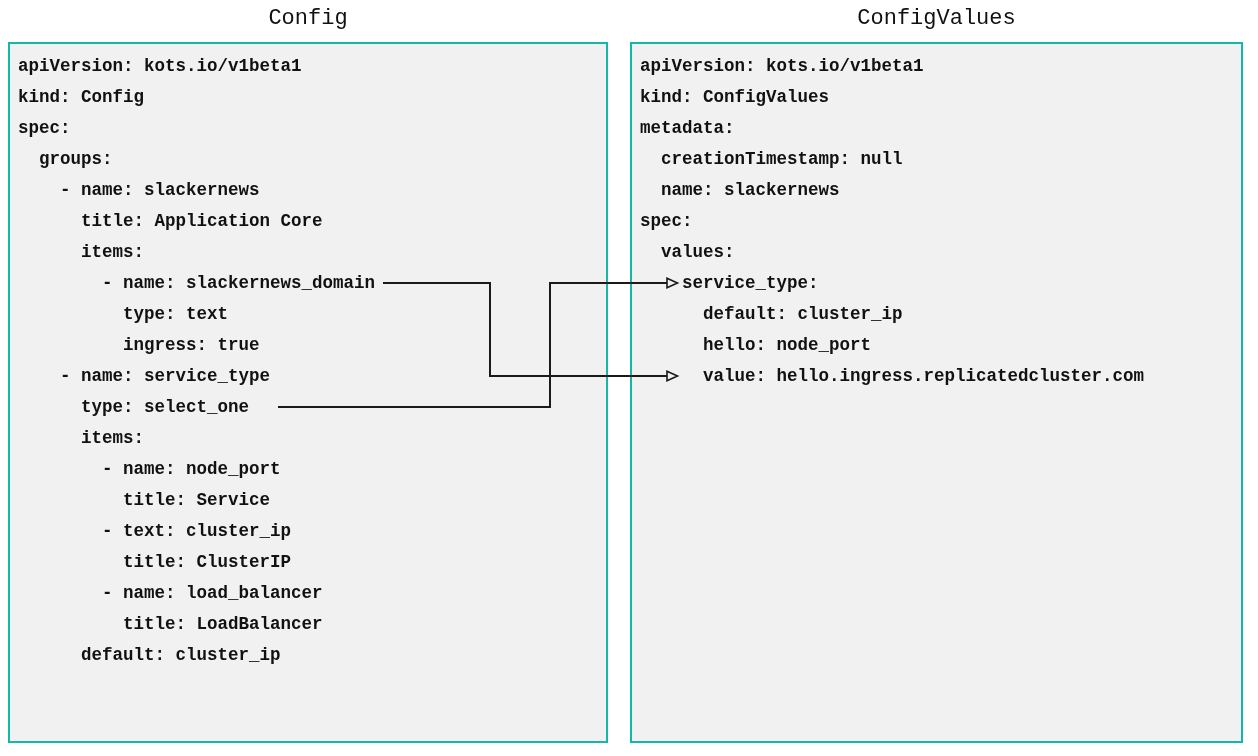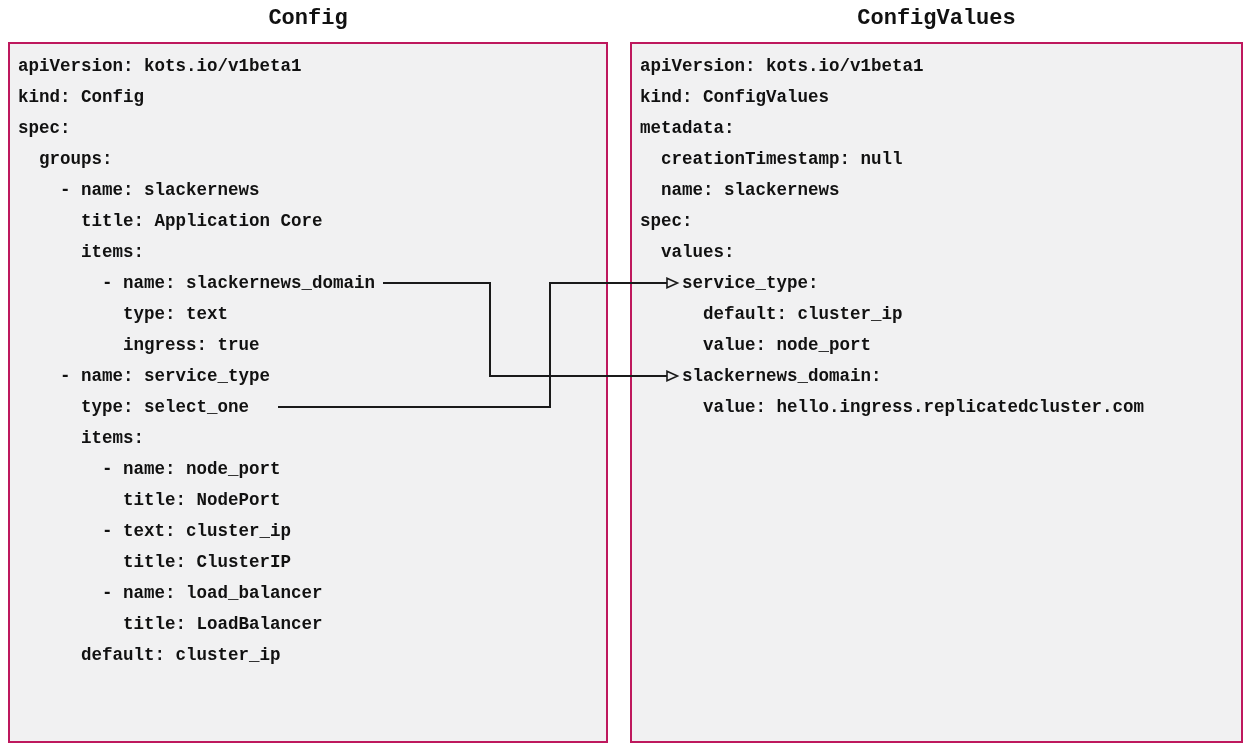--- a/index.html
+++ b/index.html
@@ -13,34 +13,34 @@
     height: 756px;
     overflow: hidden;
     font-family: "Liberation Mono", "DejaVu Sans Mono", monospace;
     color: #111111;
   }
   .panel-title {
     position: absolute;
     top: 4px;
     height: 30px;
     font-size: 22px;
-    font-weight: bold;
+    font-weight: normal;
     text-align: center;
     line-height: 30px;
     white-space: pre;
     color: #111111;
   }
   #config-title { left: 8px; width: 600px; }
   #configvalues-title { left: 630px; width: 613px; }
   .panel {
     position: absolute;
     top: 42px;
     height: 701px;
     background: #f1f1f2;
-    border: 2px solid #be185d;
+    border: 2px solid #14b8a6;
     box-sizing: border-box;
   }
   #config-panel { left: 8px; width: 600px; }
   #configvalues-panel { left: 630px; width: 613px; }
   .code {
     padding: 7px 0 0 8px;
   }
   .code-line {
     white-space: pre;
     font-size: 17.5px;
@@ -79,42 +79,41 @@
     <div class="code-line">    - name: slackernews</div>
     <div class="code-line">      title: Application Core</div>
     <div class="code-line">      items:</div>
     <div class="code-line">        - name: slackernews_domain</div>
     <div class="code-line">          type: text</div>
     <div class="code-line">          ingress: true</div>
     <div class="code-line">    - name: service_type</div>
     <div class="code-line">      type: select_one</div>
     <div class="code-line">      items:</div>
     <div class="code-line">        - name: node_port</div>
-    <div class="code-line">          title: NodePort</div>
+    <div class="code-line">          title: Service</div>
     <div class="code-line">        - text: cluster_ip</div>
     <div class="code-line">          title: ClusterIP</div>
     <div class="code-line">        - name: load_balancer</div>
     <div class="code-line">          title: LoadBalancer</div>
     <div class="code-line">      default: cluster_ip</div>
   </div>
 </div>
 
 <div class="panel" id="configvalues-panel">
   <div class="code">
     <div class="code-line">apiVersion: kots.io/v1beta1</div>
     <div class="code-line">kind: ConfigValues</div>
     <div class="code-line">metadata:</div>
     <div class="code-line">  creationTimestamp: null</div>
     <div class="code-line">  name: slackernews</div>
     <div class="code-line">spec:</div>
     <div class="code-line">  values:</div>
     <div class="code-line">    service_type:</div>
     <div class="code-line">      default: cluster_ip</div>
-    <div class="code-line">      value: node_port</div>
-    <div class="code-line">    slackernews_domain:</div>
+    <div class="code-line">      hello: node_port</div>
     <div class="code-line">      value: hello.ingress.replicatedcluster.com</div>
   </div>
 </div>
 
 <svg id="connector-overlay" viewBox="0 0 1258 756" xmlns="http://www.w3.org/2000/svg">
   <defs>
     <marker id="open-arrowhead" markerUnits="userSpaceOnUse" markerWidth="14" markerHeight="14" refX="1" refY="6" orient="auto">
       <path d="M1,1.2 L11.5,6 L1,10.8 Z" fill="#f1f1f2" stroke="#1a1a1a" stroke-width="1.6"></path>
     </marker>
   </defs>

